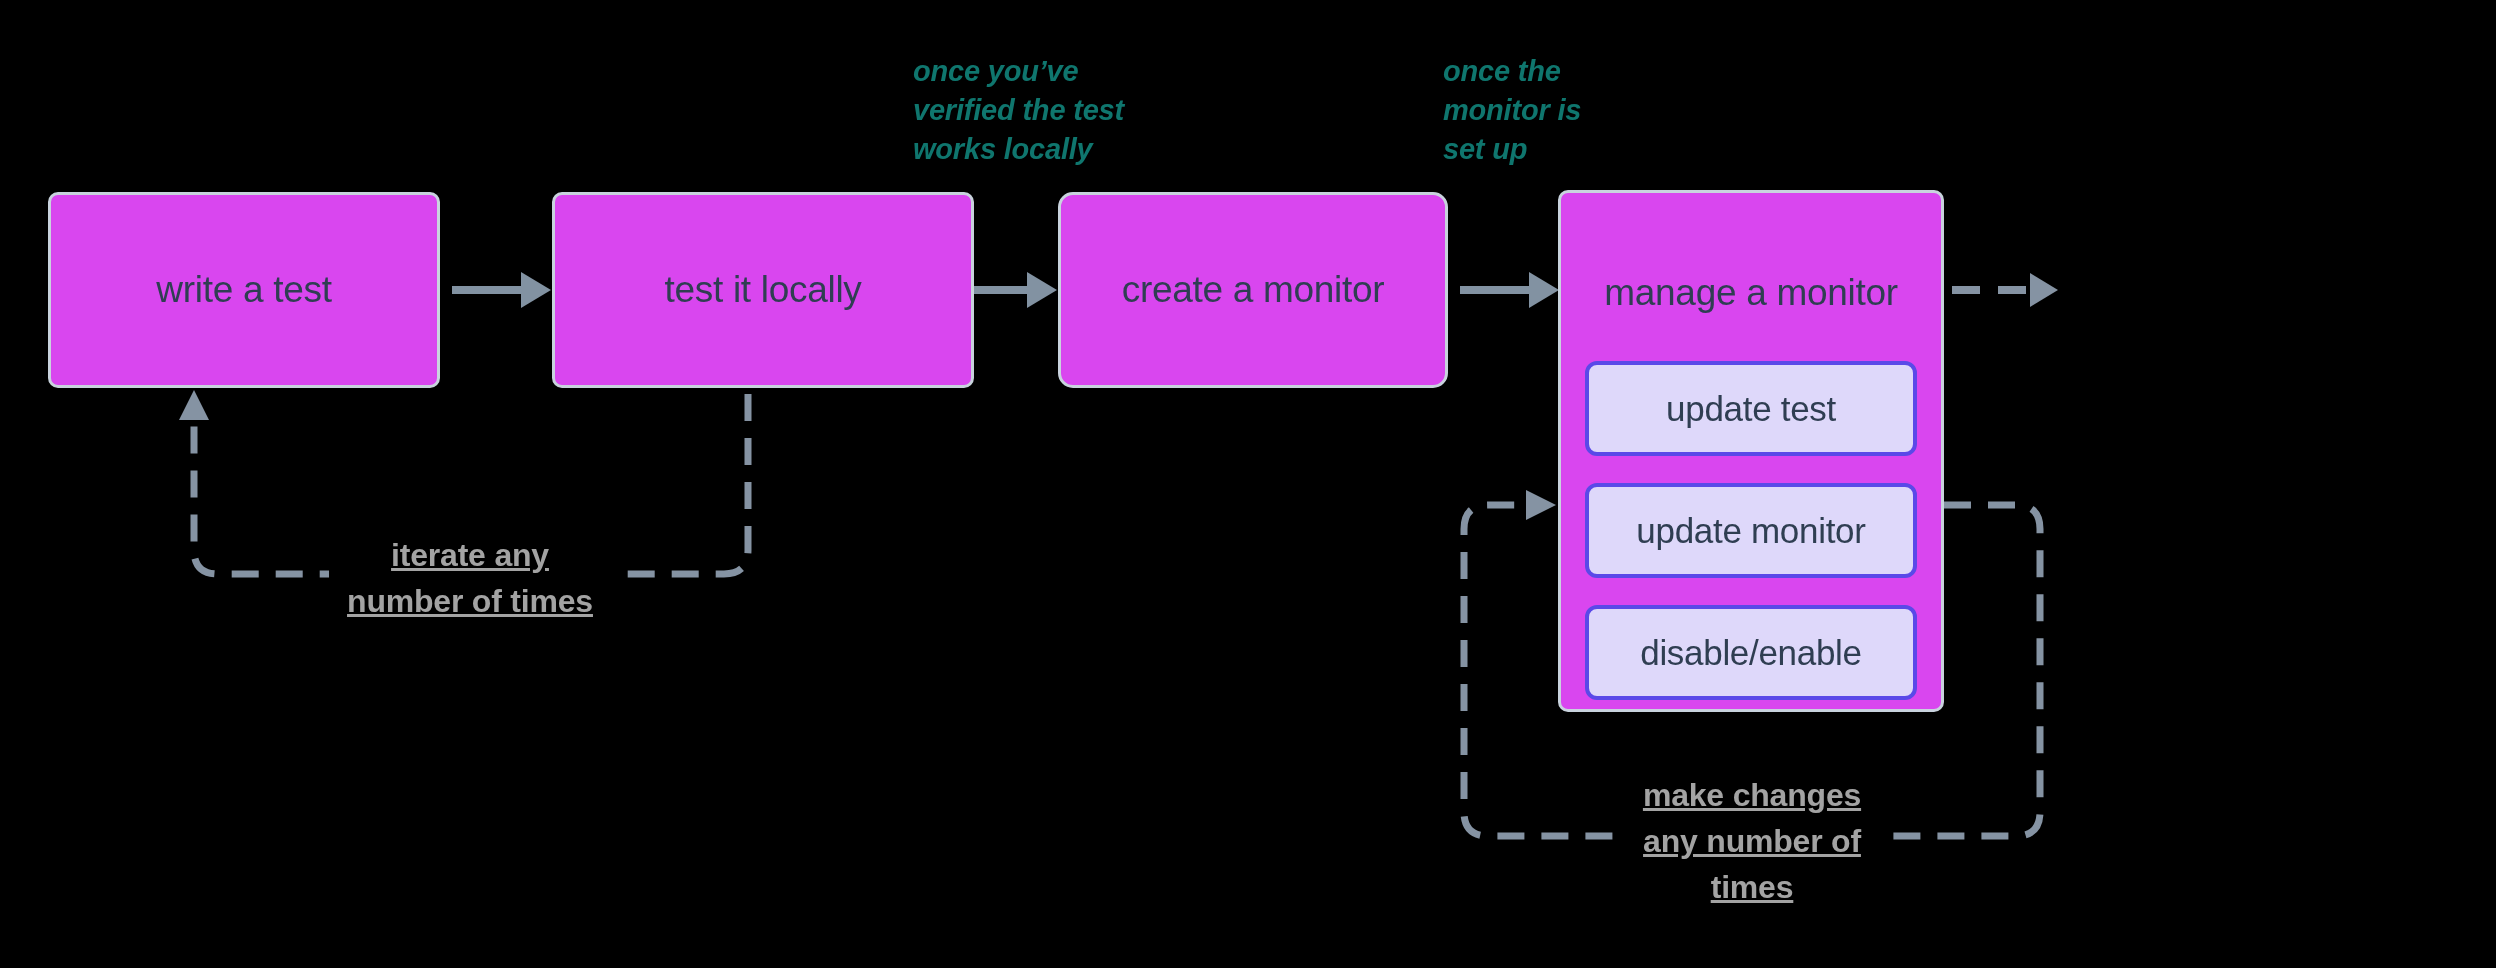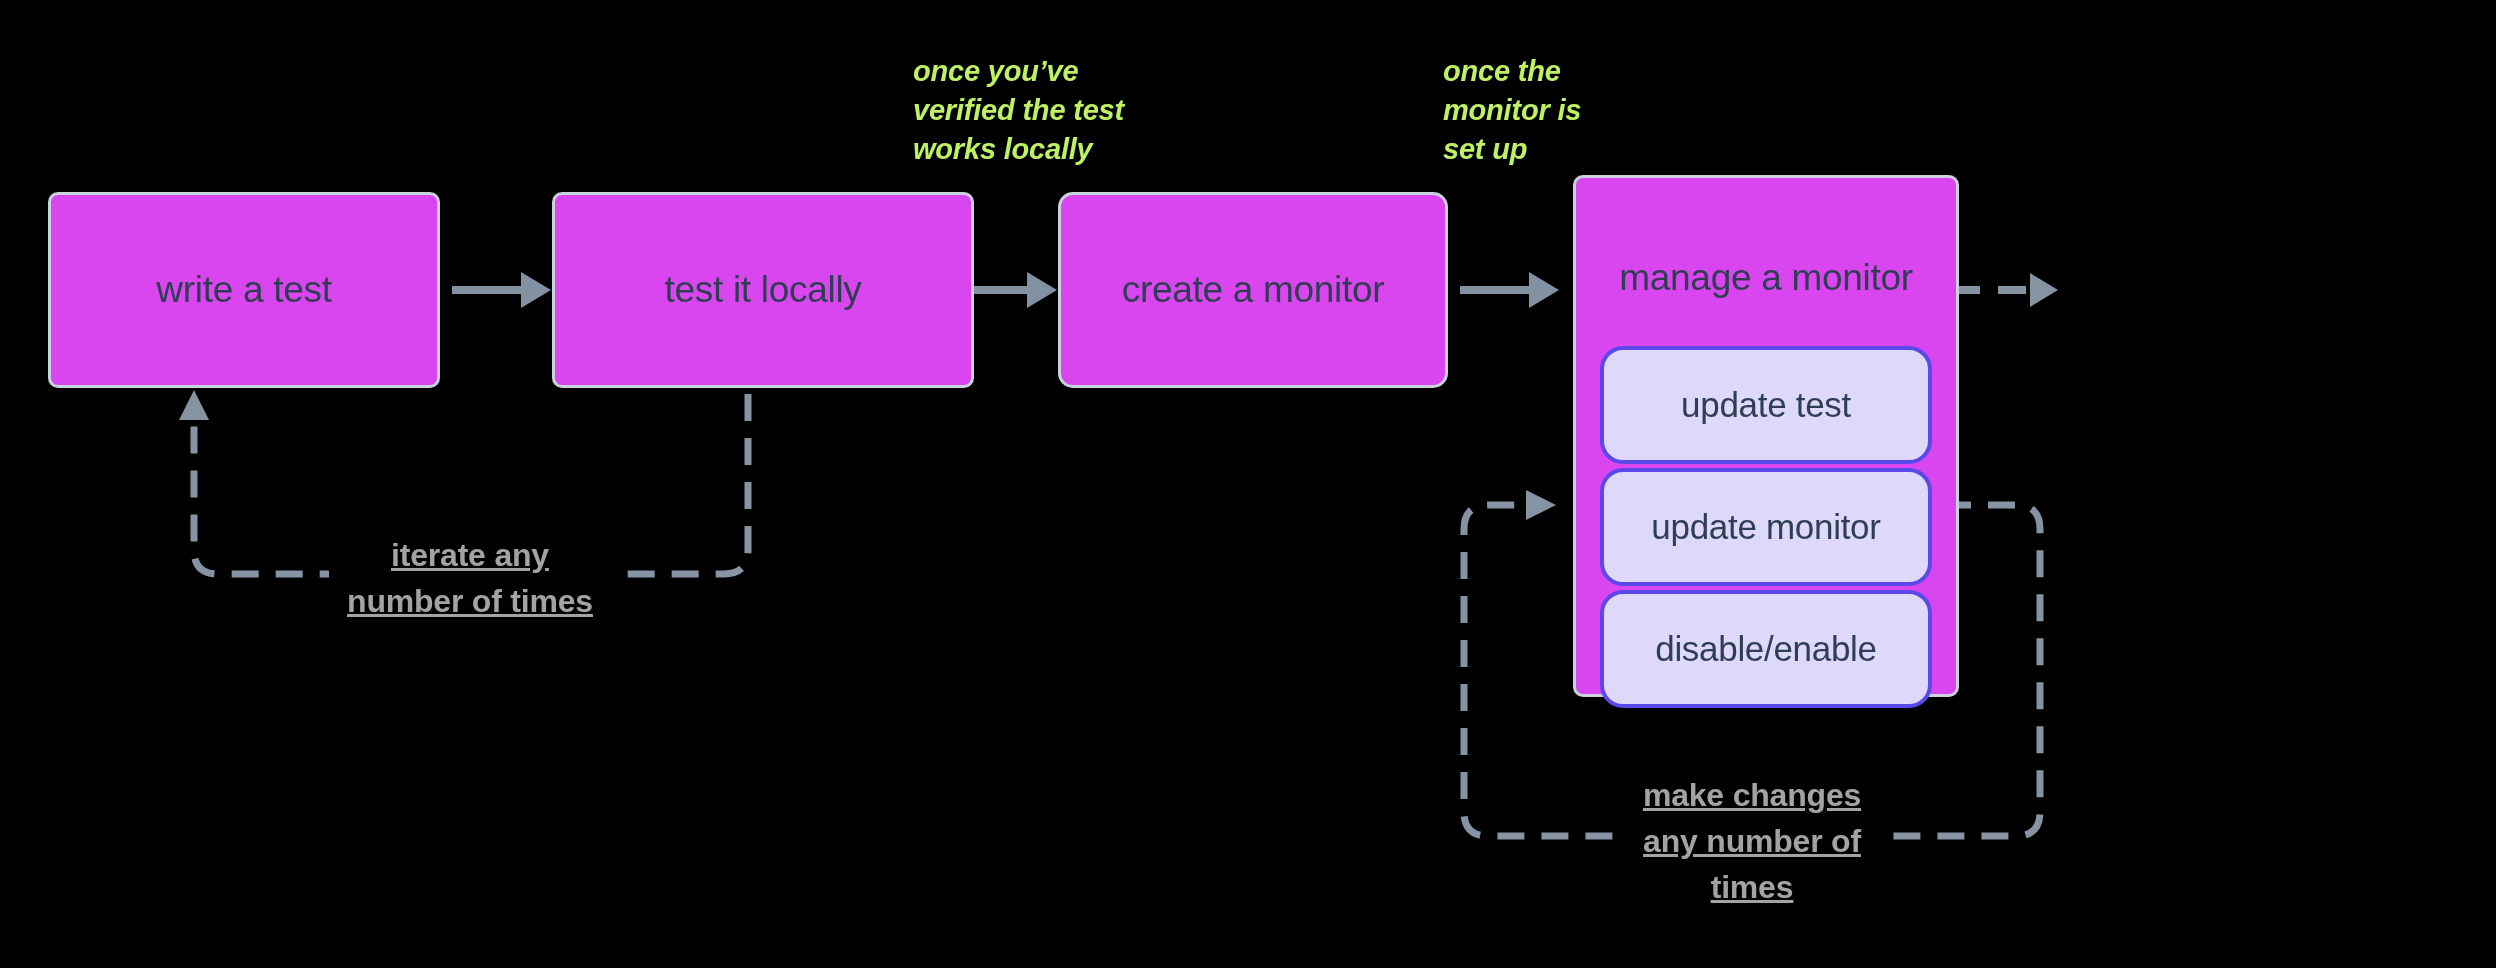--- a/index.html
+++ b/index.html
@@ -29,36 +29,36 @@
   .node.tall{
     flex-direction:column;
     justify-content:flex-start;
   }
   .node-title{
     height:200px;
     display:flex;align-items:center;justify-content:center;
   }
   .sub-btn{
     position:absolute;
-    left:24px;right:24px;height:118px;
+    left:24px;right:24px;height:95px;
     background:#ded8fa;
     border:4px solid #5a49e8;
-    border-radius:23px;
+    border-radius:12px;
     box-sizing:border-box;
     display:flex;align-items:center;justify-content:center;
     color:#2f3e52;
     font-size:35px;
     font-weight:500;
     letter-spacing:-0.3px;
   }
 
   
   .note{
     position:absolute;
-    color:#bef264;
+    color:#0f766e;
     font-size:29px;
     font-style:italic;
     font-weight:bold;
     line-height:39px;
     letter-spacing:-0.2px;
   }
 
   
   .loop-label{
     position:absolute;
@@ -119,21 +119,21 @@
   </div>
 
   <div class="node" style="left:552px;top:192px;width:422px;height:196px;">
     <span>test it locally</span>
   </div>
 
   <div class="node" style="left:1058px;top:192px;width:390px;height:196px;border-radius:15px;">
     <span>create a monitor</span>
   </div>
 
-  <div class="node tall" style="left:1558px;top:175px;width:386px;height:522px;margin-left:15px;">
+  <div class="node tall" style="left:1558px;top:190px;width:386px;height:522px;">
     <div class="node-title">manage a monitor</div>
     <div class="sub-btn" style="top:168px;">
       <span>update test</span>
     </div>
     <div class="sub-btn" style="top:290px;">
       <span>update monitor</span>
     </div>
     <div class="sub-btn" style="top:412px;">
       <span>disable/enable</span>
     </div>

